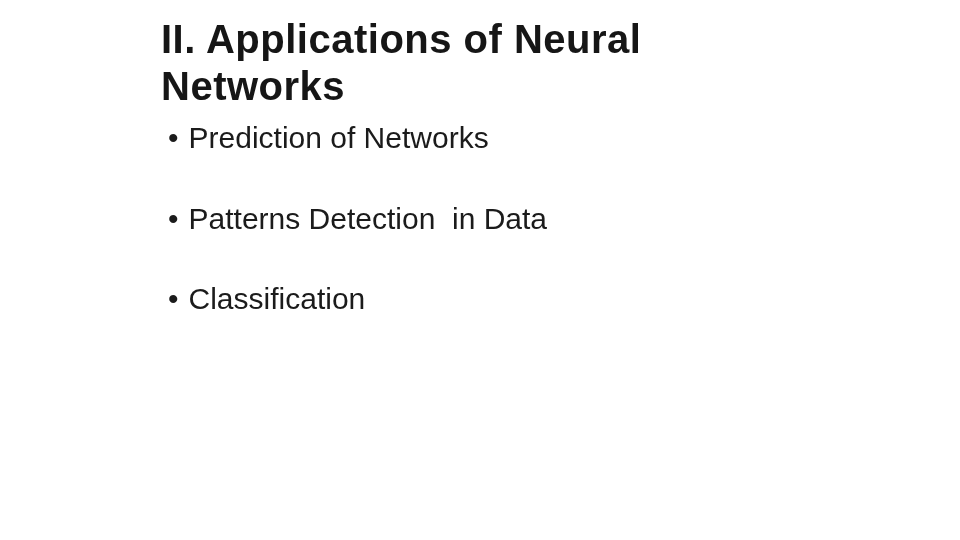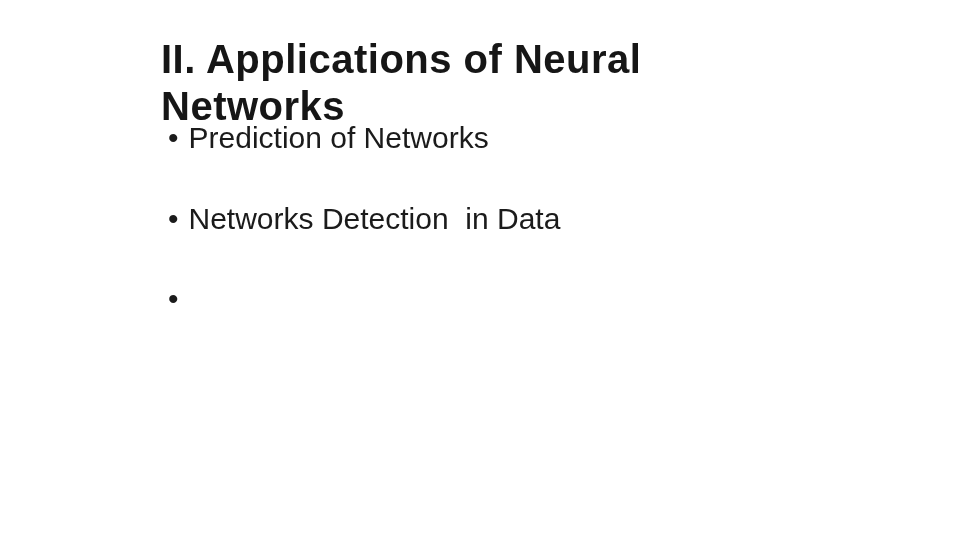--- a/index.html
+++ b/index.html
@@ -12,21 +12,21 @@
     width: 960px;
     height: 540px;
     background: #ffffff;
     overflow: hidden;
     font-family: "Liberation Sans", sans-serif;
     color: #1a1a1a;
   }
   .title {
     position: absolute;
     left: 161px;
-    top: 36px;
+    top: 16px;
     width: 520px;
     margin: 0;
     font-family: "Liberation Sans", sans-serif;
     font-weight: 700;
     font-size: 40px;
     line-height: 47px;
     letter-spacing: 0.5px;
     color: #161616;
   }
   .bullets {
@@ -66,21 +66,22 @@
 
   <ul class="bullets">
 
     <li class="bullet bullet-1">
       <span class="marker">•</span>
       <span class="text">Prediction of Networks</span>
     </li>
 
     <li class="bullet bullet-2">
       <span class="marker">•</span>
-      <span class="text">Networks Detection  in Data</span>
+      <span class="text">Patterns Detection  in Data</span>
     </li>
 
     <li class="bullet bullet-3">
       <span class="marker">•</span>
+      <span class="text">Classification</span>
     </li>
 
   </ul>
 </div>
 
 </body></html>

